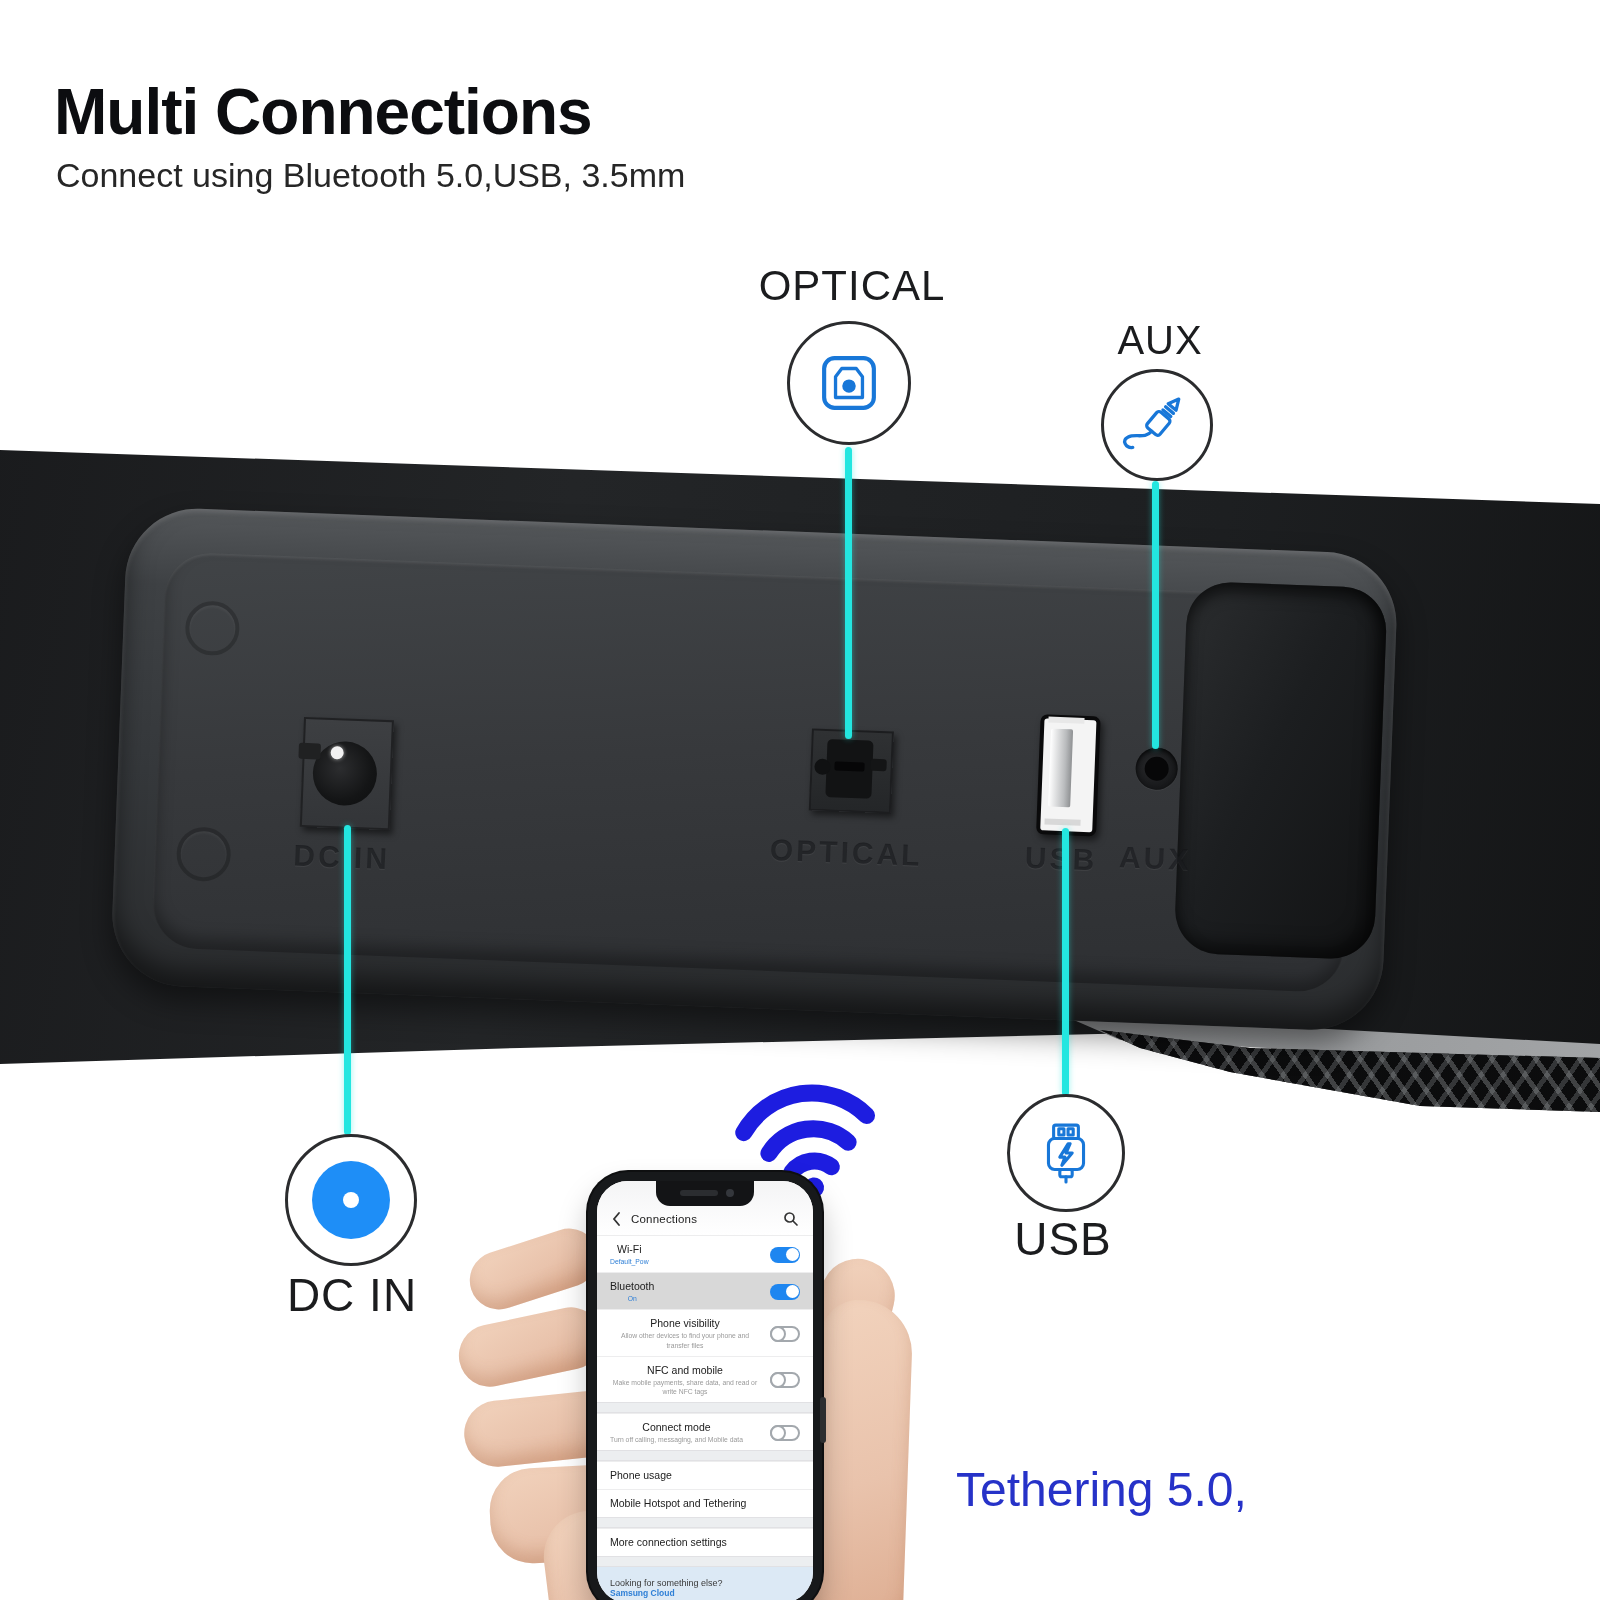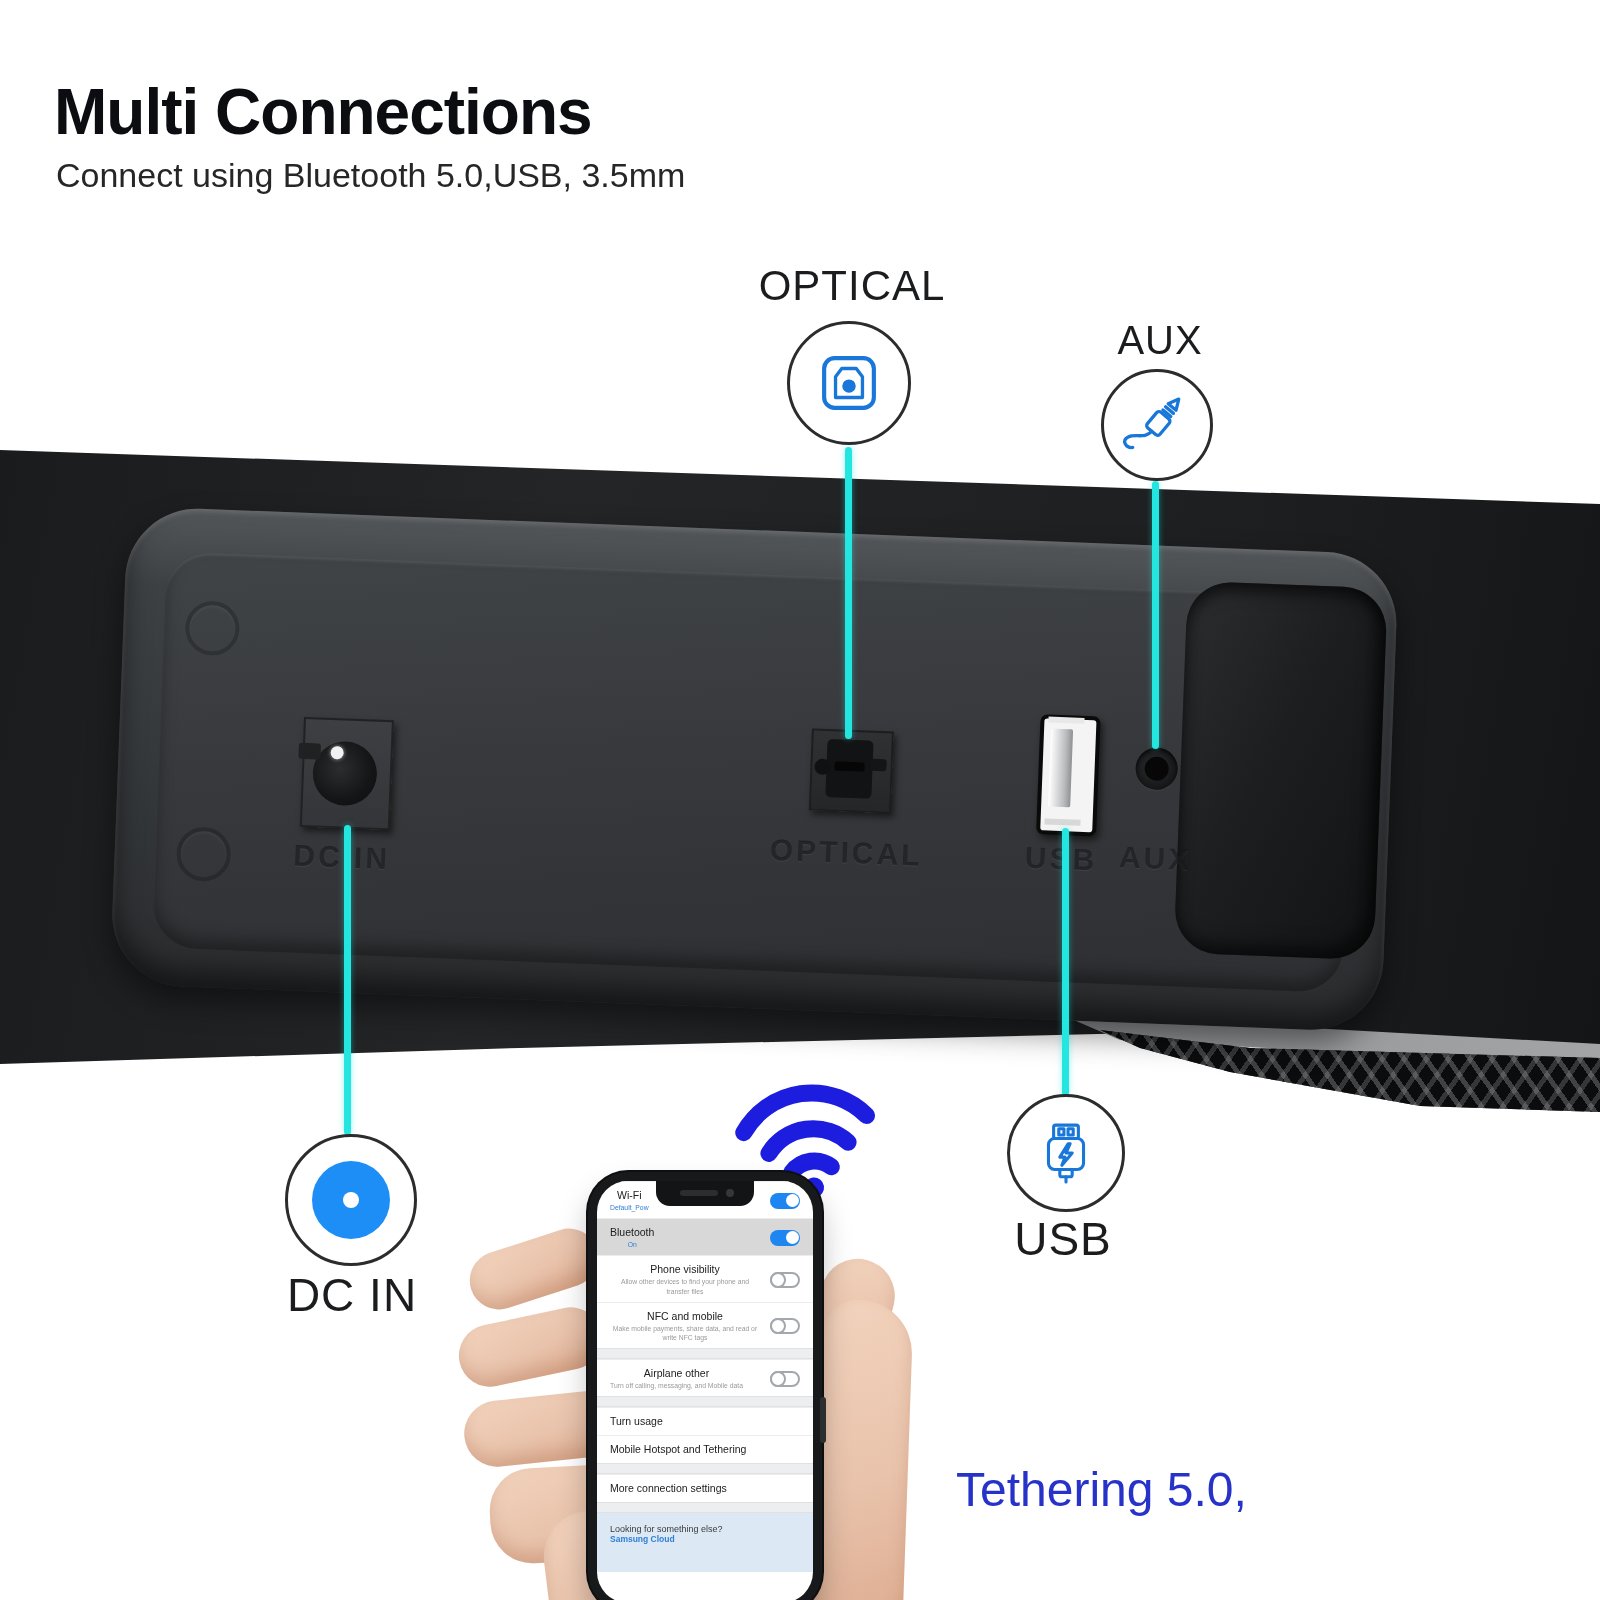--- a/index.html
+++ b/index.html
@@ -224,20 +224,31 @@
 <div class="abs hand skin" style="left:814px;top:1258px;width:74px;height:130px;border-radius:40px;transform:rotate(14deg);"></div>
 <div class="abs hand skin" style="left:816px;top:1300px;width:92px;height:330px;border-radius:46px 64px 36px 28px;transform:rotate(2deg);"></div>
 
 <div class="abs phone">
   <div class="abs phone-btn"></div>
   <div class="screen">
     <div class="notch">
       <div class="slit"></div>
       <div class="cam"></div>
     </div>
+    <div class="scr-header">
+      <svg width="10" height="16" viewBox="0 0 10 16">
+        <path d="M8 2 L3 8 L8 14" fill="none" stroke="#333" stroke-width="1.8" stroke-linecap="round"></path>
+      </svg>
+      <span class="htitle">Connections</span>
+      <span class="spacer"></span>
+      <svg width="16" height="16" viewBox="0 0 16 16">
+        <circle cx="6.5" cy="6.5" r="4.5" fill="none" stroke="#333" stroke-width="1.7"></circle>
+        <line x1="10" y1="10" x2="14" y2="14" stroke="#333" stroke-width="1.7" stroke-linecap="round"></line>
+      </svg>
+    </div>
     <div class="rows" id="phone-rows">
         <div class="prow">
           <div>
             <div class="rtitle">Wi-Fi</div>
             <div class="rsub blue">Default_Pow</div>
           </div>
           <div class="tg on"></div>
         </div>
         <div class="prow hl">
           <div>
@@ -256,29 +267,29 @@
         <div class="prow">
           <div>
             <div class="rtitle">NFC and mobile</div>
             <div class="rsub">Make mobile payments, share data, and read or write NFC tags</div>
           </div>
           <div class="tg off"></div>
         </div>
         <div class="band"></div>
         <div class="prow">
           <div>
-            <div class="rtitle">Airplane other</div>
+            <div class="rtitle">Connect mode</div>
             <div class="rsub">Turn off calling, messaging, and Mobile data</div>
           </div>
           <div class="tg off"></div>
         </div>
         <div class="band"></div>
         <div class="prow">
           <div>
-            <div class="rtitle">Turn usage</div>
+            <div class="rtitle">Phone usage</div>
           </div>
         </div>
         <div class="prow">
           <div>
             <div class="rtitle">Mobile Hotspot and Tethering</div>
           </div>
         </div>
         <div class="band"></div>
         <div class="prow">
           <div>

